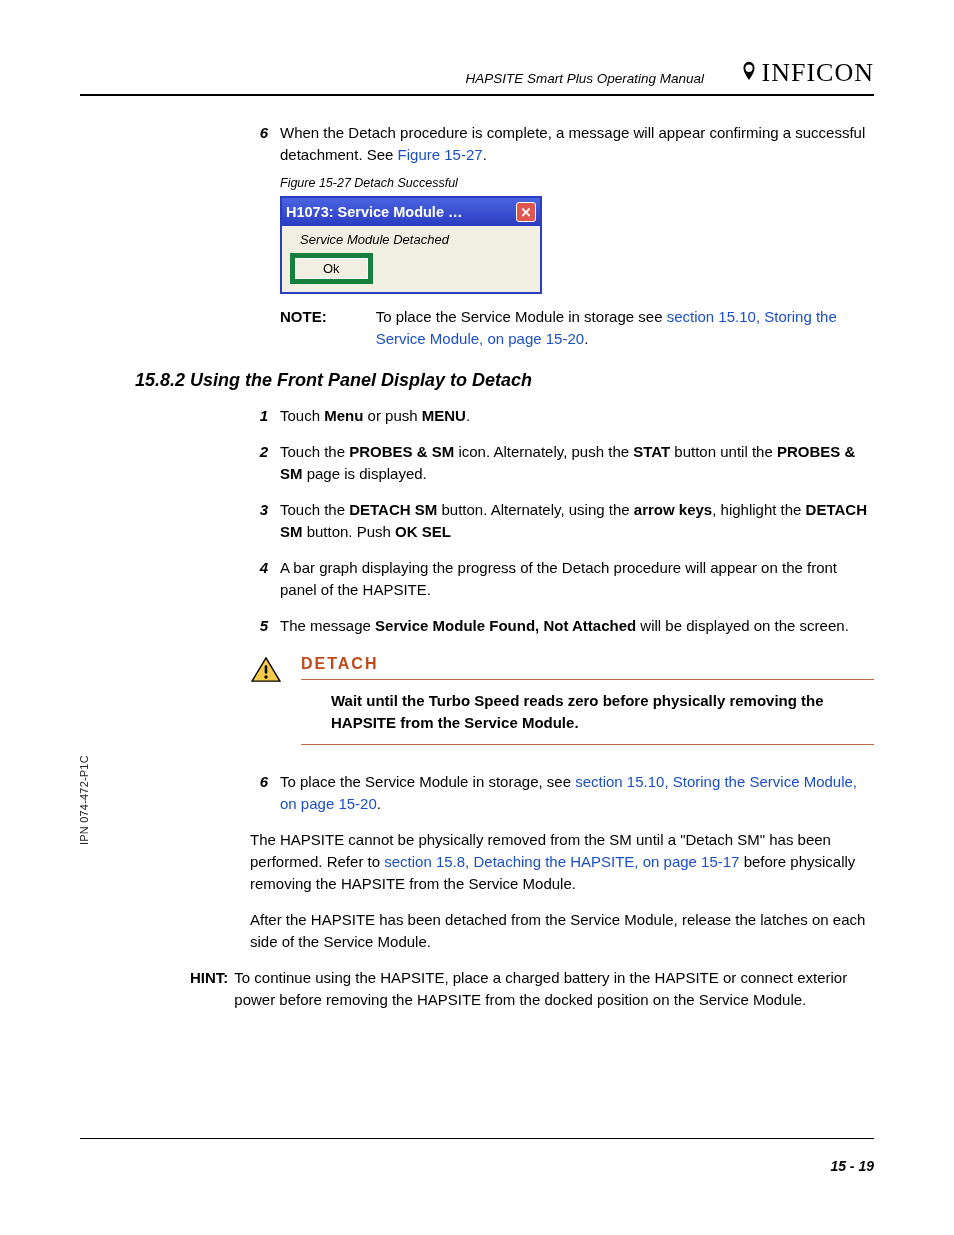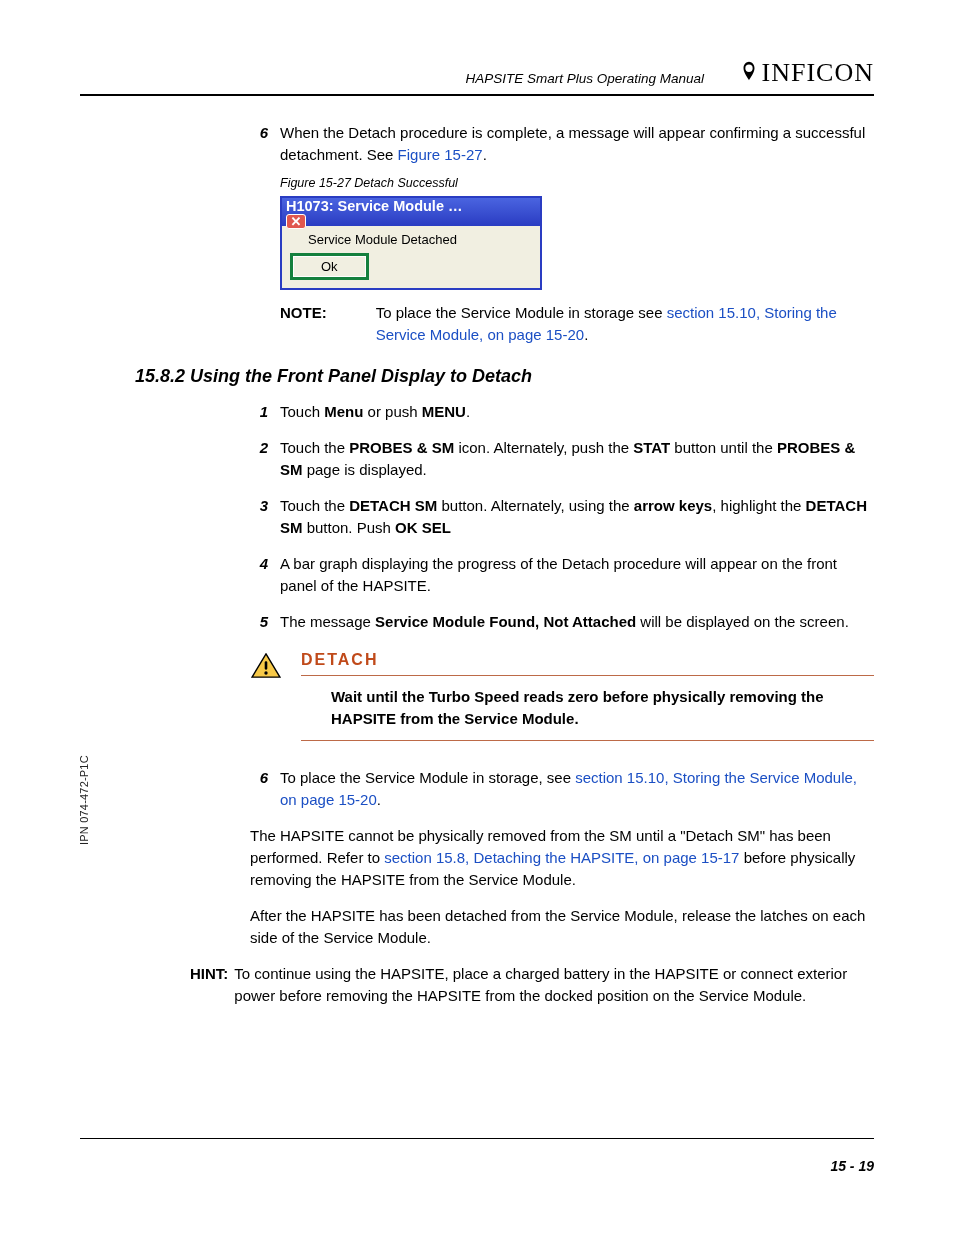--- a/index.html
+++ b/index.html
@@ -23,26 +23,26 @@
   .num-body { flex: 1; font-size: 15px; line-height: 22px; }
   .body-indent { margin-left: 115px; }
 
   .xref { color: #1b4fc4; }
 
   .fig-caption { font-style: italic; font-size: 12.5px; margin: 8px 0 6px 0; }
   .fig-block { margin-left: 145px; margin-bottom: 12px; }
 
   
   .dialog { width: 262px; border: 2px solid #2a3cc2; background: #eee; }
-  .dlg-titlebar { display: flex; justify-content: space-between; height: 28px; padding: 0 4px; background: linear-gradient(#4a64e0, #2a3cc2); flex-direction: column; }
+  .dlg-titlebar { display: flex; align-items: center; justify-content: space-between; height: 28px; padding: 0 4px; background: linear-gradient(#4a64e0, #2a3cc2); }
   .dlg-title { color: #fff; font-weight: bold; font-size: 14.5px; }
   .dlg-close { width: 20px; height: 20px; background: #e0574f; border: 1px solid #fff; border-radius: 3px; display:flex; align-items:center; justify-content:center; color:#fff; font-weight:bold; font-size:13px; line-height:1; }
   .dlg-body { background: #f1efe1; padding: 4px 6px 8px 6px; font-size: 13px; }
-  .dlg-msg { margin: 2px 0 6px 20px; }
-  .dlg-btn { display:inline-block; border: 3px solid #15803d; background: #f1efe1; box-shadow: inset 0 0 0 1px #fff; padding: 3px 28px; font-size: 13px; margin-left: 2px; }
+  .dlg-msg { margin: 2px 0 6px 12px; font-style: italic; }
+  .dlg-btn { display:inline-block; border: 5px solid #15803d; background: #f1efe1; box-shadow: inset 0 0 0 1px #fff; padding: 3px 28px; font-size: 13px; margin-left: 2px; }
 
   .note-row { display:flex; margin: 6px 0 20px 145px; font-size:15px; line-height:22px;gap:43px; }
   .note-label { font-weight: bold; padding-right: 6px; flex-shrink:0; }
 
   
   h3.subsec { font-size: 18px; font-style: italic; font-weight: bold; margin: 4px 0 14px 0; }
   h2.sec { font-size: 22px; font-style: italic; font-weight: bold; margin: 30px 0 16px 0; }
 
   .steps { margin-left: 115px; }
   .steps .num-item { margin-bottom: 14px; }

